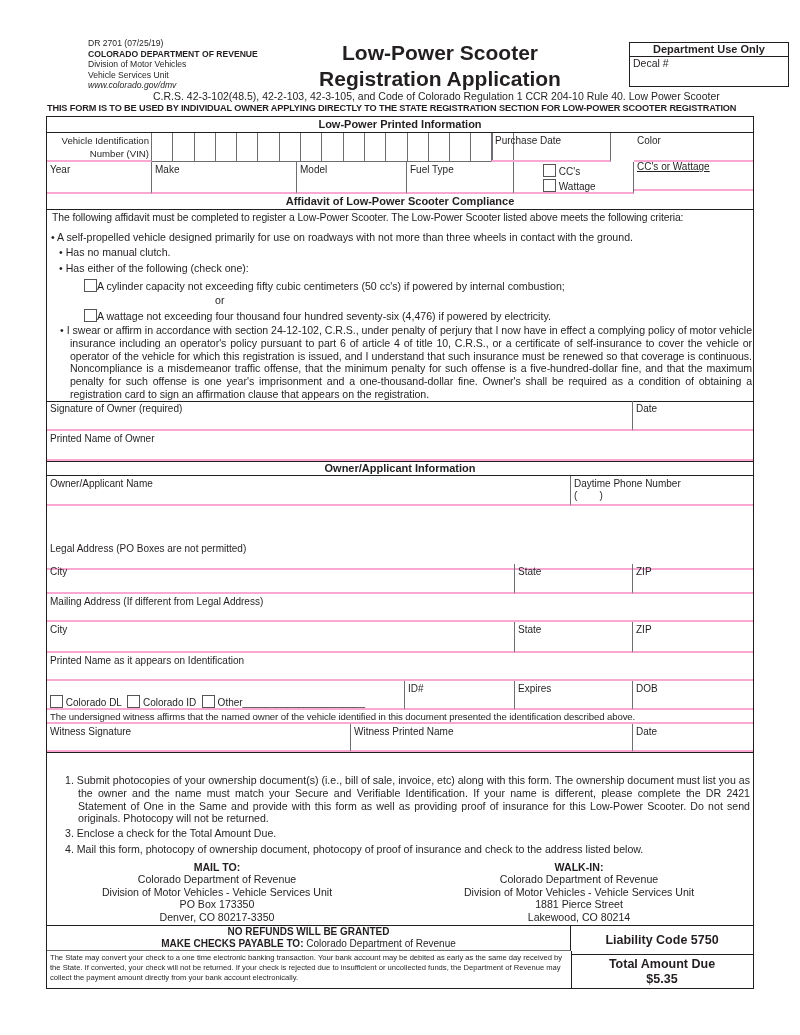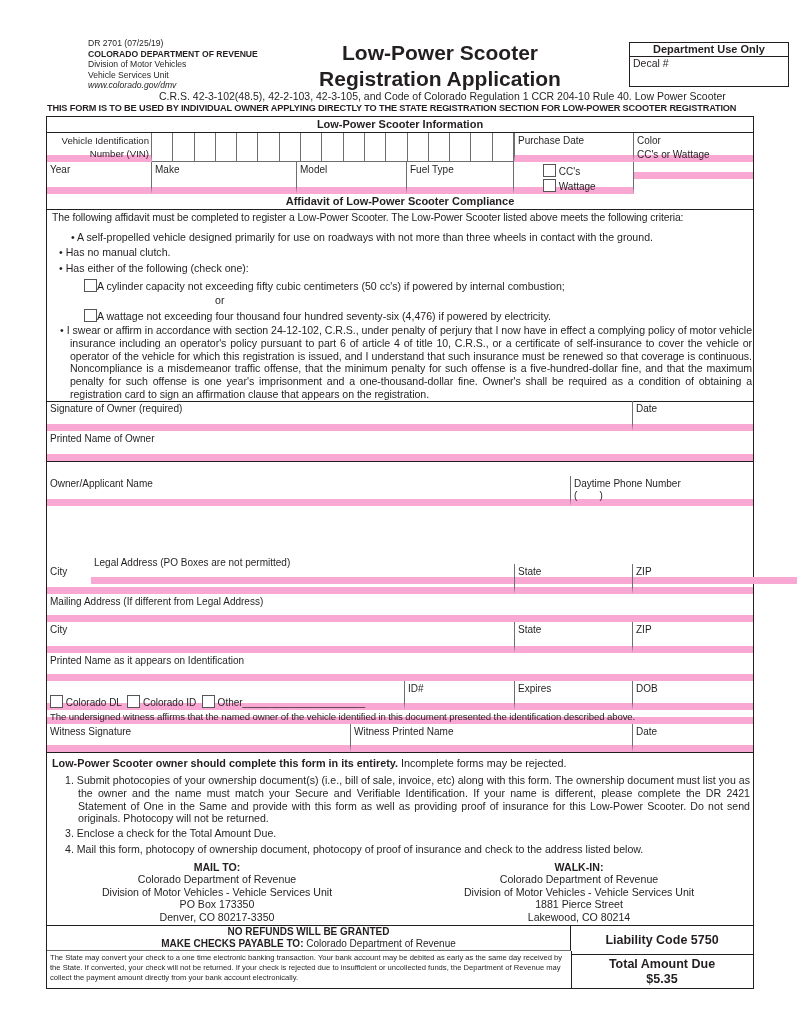--- a/index.html
+++ b/index.html
@@ -8,27 +8,27 @@
   .abs { position: absolute; }
 
   
   .hdr-left { left: 48px; top: 38px; line-height: 10.5px; font-size: 8.6px; margin-left: 40px; }
   .hdr-left .bold { font-weight: bold; }
   .hdr-left .ital { font-style: italic; }
   .title { left: 300px; top: 40px; width: 280px; text-align: center; font-weight: bold; font-size: 21px; line-height: 26px; }
   .dept-box { left: 593px; top: 42px; width: 160px; height: 45px; border: 1px solid #231f20; margin-left: 36px; }
   .dept-box .t { text-align: center; font-weight: bold; font-size: 11px; border-bottom: 1px solid #231f20; line-height: 13px; }
   .dept-box .d { font-size: 10.5px; padding-left: 3px; line-height: 13px; }
-  .crs { left: 153px; top: 90px; font-size: 10.5px; margin-left: 6px; }
+  .crs { left: 153px; top: 90px; font-size: 10.5px; }
   .usage { left: 47px; top: 103px; font-size: 9.2px; font-weight: bold; letter-spacing: -0.15px; }
 
   
   .form { left: 46px; top: 116px; width: 708px; height: 873px; border: 1.5px solid #231f20; }
   .sechead { position: absolute; left: 0; right: 0; text-align: center; font-weight: bold; font-size: 11px; border-bottom: 1px solid #231f20; }
-  .cell { position: absolute; border-right: 1px solid #6d6e71; border-bottom: 7px solid #f9a8d4; font-size: 10px; padding: 2px 3px; line-height: 12px; }
+  .cell { position: absolute; border-right: 1px solid #6d6e71; border-bottom: 2px solid #f9a8d4; font-size: 10px; padding: 2px 3px; line-height: 12px; }
   .hline { position: absolute; left: 0; right: 0; border-top: 1px solid #231f20; }
   .cb { display: inline-block; width: 13px; height: 13px; border: 1px solid #555; vertical-align: -2px; background: #fff; }
   .para { position: absolute; font-size: 10.6px; line-height: 12.8px; }
   .just { text-align: justify; }
   .bullet-hang { padding-left: 10px; text-indent: -8px; }
   .vin-box { position: absolute; top: 0; height: 28px; border-right: 1px solid #6d6e71; }
   .center { text-align: center; }
   .small { font-size: 7.6px; line-height: 9.8px; }
 </style>
 </head>
@@ -50,21 +50,21 @@
 <div class="abs dept-box">
   <div class="t">Department Use Only</div>
   <div class="d">Decal #</div>
 </div>
 
 <div class="abs crs">C.R.S. 42-3-102(48.5), 42-2-103, 42-3-105, and Code of Colorado Regulation 1 CCR 204-10 Rule 40. Low Power Scooter</div>
 <div class="abs usage">THIS FORM IS TO BE USED BY INDIVIDUAL OWNER APPLYING DIRECTLY TO THE STATE REGISTRATION SECTION FOR LOW-POWER SCOOTER REGISTRATION</div>
 
 <div class="abs form">
 
-  <div class="sechead" style="top:0;height:16px;line-height:15px;">Low-Power Scooter Information</div>
+  <div class="sechead" style="top:0;height:16px;line-height:15px;">Low-Power Printed Information</div>
 
   <div class="cell" style="left:0;top:16px;width:105px;height:29px;text-align:right;font-size:9.6px;line-height:12.5px;padding:2px 2px;">
     <div>Vehicle Identification</div>
     <div>Number (VIN)</div>
   </div>
   <div class="abs" id="vin-boxes" style="left:105px;top:16px;width:362px;height:29px;border-bottom:1px solid #6d6e71;">
       <div class="vin-box" style="left: 0px; width: 21.2941px;"></div>
       <div class="vin-box" style="left: 21.2941px; width: 21.2941px;"></div>
       <div class="vin-box" style="left: 42.5882px; width: 21.2941px;"></div>
       <div class="vin-box" style="left: 63.8824px; width: 21.2941px;"></div>
@@ -75,61 +75,62 @@
       <div class="vin-box" style="left: 170.353px; width: 21.2941px;"></div>
       <div class="vin-box" style="left: 191.647px; width: 21.2941px;"></div>
       <div class="vin-box" style="left: 212.941px; width: 21.2941px;"></div>
       <div class="vin-box" style="left: 234.235px; width: 21.2941px;"></div>
       <div class="vin-box" style="left: 255.529px; width: 21.2941px;"></div>
       <div class="vin-box" style="left: 276.824px; width: 21.2941px;"></div>
       <div class="vin-box" style="left: 298.118px; width: 21.2941px;"></div>
       <div class="vin-box" style="left: 319.412px; width: 21.2941px;"></div>
       <div class="vin-box" style="left: 340.706px; width: 21.2941px;"></div>
     </div>
-  <div class="cell" style="left:467px;top:16px;width:120px;height:29px;border-left:1px solid #6d6e71;">Purchase Date</div>
+  <div class="cell" style="left:444px;top:16px;width:120px;height:29px;border-left:1px solid #6d6e71;">Purchase Date</div>
   <div class="cell" style="left:587px;top:16px;width:119px;height:29px;border-right:none;">Color</div>
 
   <div class="cell" style="left:0;top:45px;width:105px;height:32px;">Year</div>
   <div class="cell" style="left:105px;top:45px;width:145px;height:32px;">Make</div>
   <div class="cell" style="left:250px;top:45px;width:110px;height:32px;">Model</div>
   <div class="cell" style="left:360px;top:45px;width:107px;height:32px;">Fuel Type</div>
   <div class="cell" style="left:467px;top:45px;width:120px;height:32px;padding-left:29px;padding-top:2px;line-height:14px;">
     <div><span class="cb"></span> <span>CC's</span></div>
     <div><span class="cb"></span> <span>Wattage</span></div>
   </div>
-  <div class="cell" style="left:587px;top:30px;width:119px;height:32px;border-right:none;">CC's or Wattage</div>
+  <div class="cell" style="left:587px;top:42px;width:119px;height:32px;border-right:none;text-decoration:underline;">CC's or Wattage</div>
 
   <div class="sechead" style="top:77px;height:16px;line-height:15px;">Affidavit of Low-Power Scooter Compliance</div>
 
   <div class="para" style="left:5px;top:95px;width:700px;font-size:10.4px;letter-spacing:-0.1px;">The following affidavit must be completed to register a Low-Power Scooter. The Low-Power Scooter listed above meets the following criteria:</div>
-  <div class="para" style="left:24px;top:114px;width:690px;">• A self-propelled vehicle designed primarily for use on roadways with not more than three wheels in contact with the ground.</div>
+  <div class="para" style="left:4px;top:114px;width:690px;">• A self-propelled vehicle designed primarily for use on roadways with not more than three wheels in contact with the ground.</div>
   <div class="para" style="left:12px;top:129px;width:690px;">• Has no manual clutch.</div>
   <div class="para" style="left:12px;top:145px;width:690px;">• Has either of the following (check one):</div>
   <div class="para" style="left:37px;top:162px;width:660px;">
     <span class="cb"></span><span>A cylinder capacity not exceeding fifty cubic centimeters (50 cc's) if powered by internal combustion;</span>
   </div>
   <div class="para" style="left:168px;top:177px;text-align:center;">or</div>
   <div class="para" style="left:37px;top:192px;width:660px;">
     <span class="cb"></span><span>A wattage not exceeding four thousand four hundred seventy-six (4,476) if powered by electricity.</span>
   </div>
   <div class="para just bullet-hang" style="left:12px;top:207px;width:693px;padding-left:11px;text-indent:-10px;letter-spacing:-0.05px;">• I swear or affirm in accordance with section 24-12-102, C.R.S., under penalty of perjury that I now have in effect a complying policy of motor vehicle insurance including an operator's policy pursuant to part 6 of article 4 of title 10, C.R.S., or a certificate of self-insurance to cover the vehicle or operator of the vehicle for which this registration is issued, and I understand that such insurance must be renewed so that coverage is continuous. Noncompliance is a misdemeanor traffic offense, that the minimum penalty for such offense is a five-hundred-dollar fine, and that the maximum penalty for such offense is one year's imprisonment and a one-thousand-dollar fine. Owner's shall be required as a condition of obtaining a registration card to sign an affirmation clause that appears on the registration.</div>
 
   <div class="hline" style="top:284px;"></div>
   <div class="cell" style="left:0;top:284px;width:586px;height:30px;">Signature of Owner (required)</div>
   <div class="cell" style="left:586px;top:284px;width:120px;height:30px;border-right:none;">Date</div>
   <div class="cell" style="left:0;top:314px;width:706px;height:30px;border-right:none;">Printed Name of Owner</div>
 
   <div class="hline" style="top:344px;"></div>
+  <div class="sechead" style="top:344px;height:15px;line-height:15px;">Owner/Applicant Information</div>
 
   <div class="cell" style="left:0;top:359px;width:524px;height:30px;">Owner/Applicant Name</div>
   <div class="cell" style="left:524px;top:359px;width:182px;height:30px;border-right:none;">
     <div>Daytime Phone Number</div>
     <div style="white-space:pre;">(        )</div>
   </div>
-  <div class="cell" style="left:0;top:438px;width:706px;height:29px;border-right:none;margin-left:44px;">Legal Address (PO Boxes are not permitted)</div>
+  <div class="cell" style="left:0;top:424px;width:706px;height:29px;border-right:none;">Legal Address (PO Boxes are not permitted)</div>
   <div class="cell" style="left:0;top:447px;width:468px;height:30px;">City</div>
   <div class="cell" style="left:468px;top:447px;width:118px;height:30px;">State</div>
   <div class="cell" style="left:586px;top:447px;width:120px;height:30px;border-right:none;">ZIP</div>
   <div class="cell" style="left:0;top:477px;width:706px;height:28px;border-right:none;">Mailing Address (If different from Legal Address)</div>
   <div class="cell" style="left:0;top:505px;width:468px;height:31px;">City</div>
   <div class="cell" style="left:468px;top:505px;width:118px;height:31px;">State</div>
   <div class="cell" style="left:586px;top:505px;width:120px;height:31px;border-right:none;">ZIP</div>
   <div class="cell" style="left:0;top:536px;width:706px;height:28px;border-right:none;">Printed Name as it appears on Identification</div>
 
   <div class="cell" style="left:0;top:564px;width:358px;height:29px;padding-top:14px;font-size:10px;">
@@ -140,23 +141,20 @@
   <div class="cell" style="left:358px;top:564px;width:110px;height:29px;">ID#</div>
   <div class="cell" style="left:468px;top:564px;width:118px;height:29px;">Expires</div>
   <div class="cell" style="left:586px;top:564px;width:120px;height:29px;border-right:none;">DOB</div>
 
   <div class="cell" style="left:0;top:593px;width:706px;height:14px;border-right:none;padding:1px 3px;font-size:9.6px;line-height:12px;letter-spacing:-0.1px;">The undersigned witness affirms that the named owner of the vehicle identified in this document presented the identification described above.</div>
   <div class="cell" style="left:0;top:607px;width:304px;height:28px;">Witness Signature</div>
   <div class="cell" style="left:304px;top:607px;width:282px;height:28px;">Witness Printed Name</div>
   <div class="cell" style="left:586px;top:607px;width:120px;height:28px;border-right:none;">Date</div>
   <div class="hline" style="top:635px;"></div>
 
-  <div class="para" style="left:5px;top:640px;width:700px;font-size:10.8px;">
-    <b>Low-Power Scooter owner should complete this form in its entirety.</b><span> Incomplete forms may be rejected.</span>
-  </div>
   <div class="para just" style="left:18px;top:657px;width:685px;padding-left:13px;text-indent:-13px;">
     <span>1.</span> <span>Submit photocopies of your ownership document(s) (i.e., bill of sale, invoice, etc) along with this form. The ownership document must list you as the owner and the name must match your Secure and Verifiable Identification. If your name is different, please complete the DR 2421 Statement of One in the Same and provide with this form as well as providing proof of insurance for this Low-Power Scooter. Do not send originals. Photocopy will not be returned.</span>
   </div>
   <div class="para" style="left:18px;top:710px;width:685px;">
     <span>3.</span> <span>Enclose a check for the Total Amount Due.</span>
   </div>
   <div class="para" style="left:18px;top:726px;width:685px;">
     <span>4.</span> <span>Mail this form, photocopy of ownership document, photocopy of proof of insurance and check to the address listed below.</span>
   </div>
 

